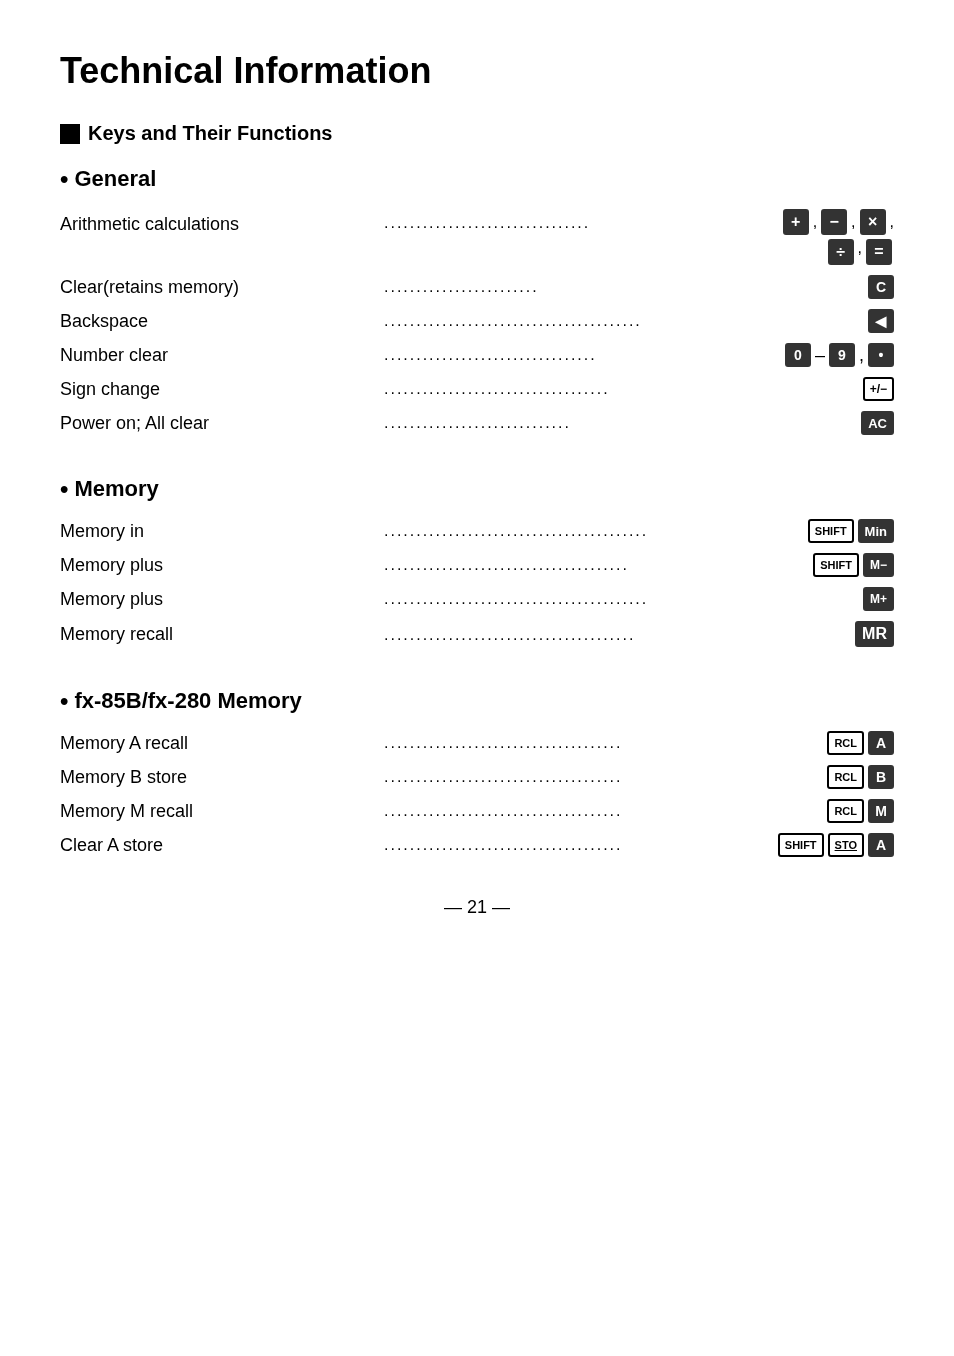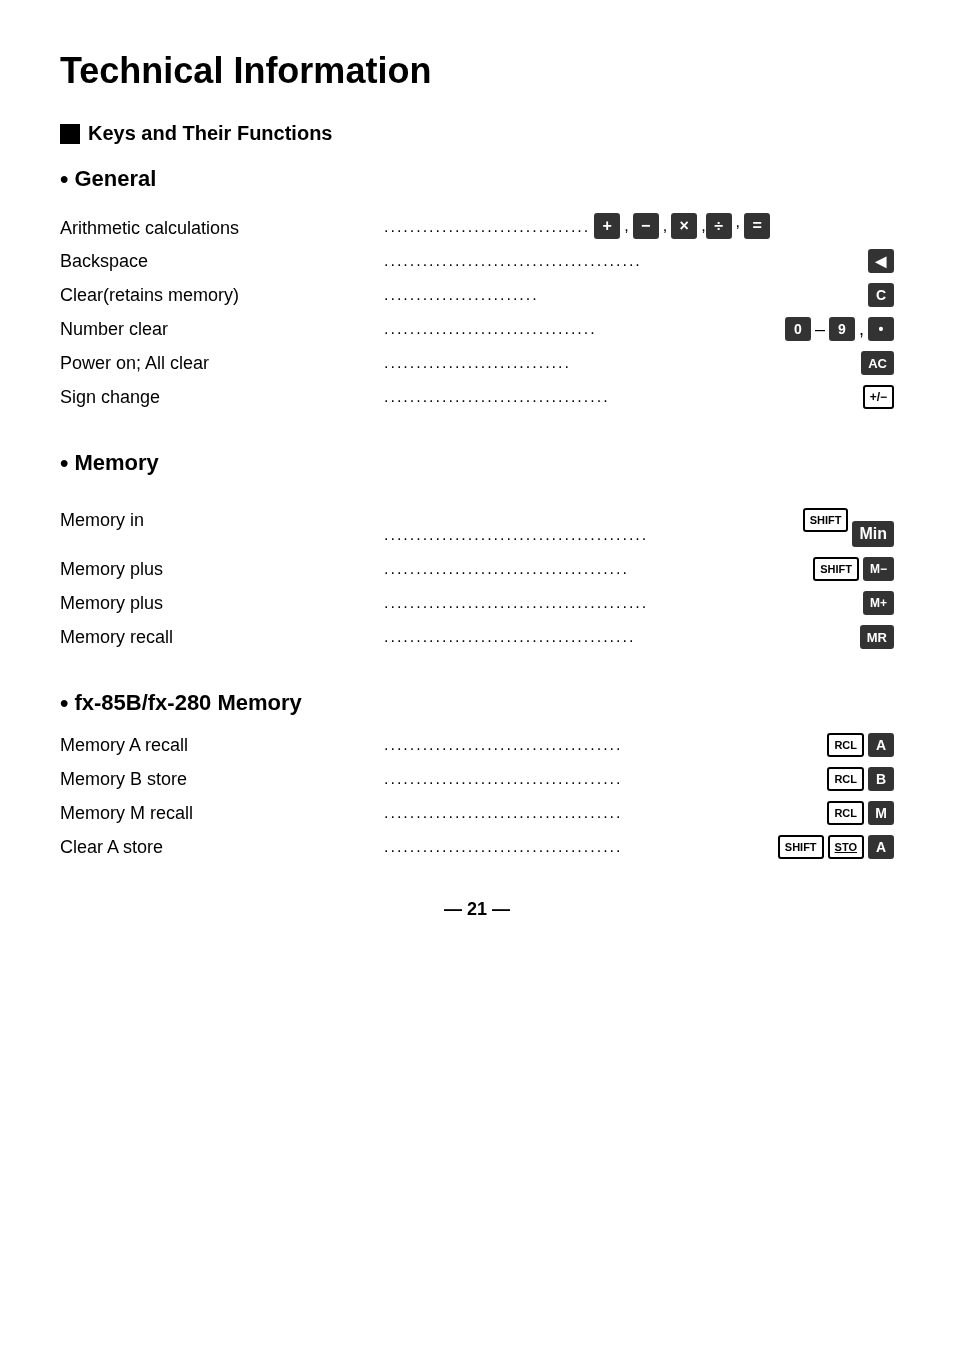--- a/index.html
+++ b/index.html
@@ -83,21 +83,20 @@
 
     .key-icon {
       font-size: 16px;
       font-weight: bold;
     }
 
     .page-number {
       text-align: center;
       font-size: 18px;
       margin-top: 40px;
-      font-weight: bold;
     }
 
     .section-keys-header {
       font-size: 20px;
       font-weight: 900;
       margin-bottom: 20px;
       display: flex;
       align-items: center;
     }
 
@@ -117,21 +116,21 @@
       letter-spacing: 2px;
       font-size: 16px;
       color: #000;
       align-self: flex-end;
       margin-bottom: 3px;
       padding: 0 4px;
     }
 
     .arithmetic-row {
       display: flex;
-      flex-direction: row;
+      flex-direction: column;
       margin-bottom: 10px;
     }
 
     .arithmetic-line1 {
       display: flex;
       align-items: flex-end;
     }
 
     .arithmetic-line2 {
       display: flex;
@@ -171,76 +170,76 @@
       </div>
     </div>
     <div class="arithmetic-line2">
       <span class="key key-dark key-icon">÷</span>
       <span>,</span>
       <span class="key key-dark key-icon">=</span>
     </div>
   </div>
 
   <div class="entry-row">
+    <span class="entry-label">Clear(retains memory)</span>
+    <span class="dots-fill">........................</span>
+    <div class="keys-group">
+      <span class="key key-dark">C</span>
+    </div>
+  </div>
+
+  <div class="entry-row">
     <span class="entry-label">Backspace</span>
     <span class="dots-fill">........................................</span>
     <div class="keys-group">
       <span class="key key-dark">◀</span>
-    </div>
-  </div>
-
-  <div class="entry-row">
-    <span class="entry-label">Clear(retains memory)</span>
-    <span class="dots-fill">........................</span>
-    <div class="keys-group">
-      <span class="key key-dark">C</span>
     </div>
   </div>
 
   <div class="entry-row">
     <span class="entry-label">Number clear</span>
     <span class="dots-fill">.................................</span>
     <div class="keys-group">
       <span class="key key-dark">0</span>
       <span>–</span>
       <span class="key key-dark">9</span>
       <span>,</span>
       <span class="key key-dark">•</span>
     </div>
   </div>
 
   <div class="entry-row">
+    <span class="entry-label">Sign change</span>
+    <span class="dots-fill">...................................</span>
+    <div class="keys-group">
+      <span class="key" style="font-size:12px;">+/−</span>
+    </div>
+  </div>
+
+  <div class="entry-row">
     <span class="entry-label">Power on; All clear</span>
     <span class="dots-fill">.............................</span>
     <div class="keys-group">
       <span class="key key-dark" style="font-size:13px;">AC</span>
-    </div>
-  </div>
-
-  <div class="entry-row">
-    <span class="entry-label">Sign change</span>
-    <span class="dots-fill">...................................</span>
-    <div class="keys-group">
-      <span class="key" style="font-size:12px;">+/−</span>
     </div>
   </div>
 </div>
 
 <div class="entries-section">
   <div class="subsection-header">
     <span class="bullet">•</span>
     <span>Memory</span>
   </div>
 
   <div class="entry-row">
     <span class="entry-label">Memory in</span>
     <span class="dots-fill">.........................................</span>
     <div class="keys-group">
       <span class="key" style="font-size:11px;">SHIFT</span>
-      <span class="key key-dark" style="font-size:16px;margin-top:28px;">Min</span>
+      <span class="key key-dark" style="font-size:13px;">Min</span>
     </div>
   </div>
 
   <div class="entry-row">
     <span class="entry-label">Memory plus</span>
     <span class="dots-fill">......................................</span>
     <div class="keys-group">
       <span class="key" style="font-size:11px;">SHIFT</span>
       <span class="key key-dark" style="font-size:12px;">M−</span>
     </div>
@@ -251,21 +250,21 @@
     <span class="dots-fill">.........................................</span>
     <div class="keys-group">
       <span class="key key-dark" style="font-size:12px;">M+</span>
     </div>
   </div>
 
   <div class="entry-row">
     <span class="entry-label">Memory recall</span>
     <span class="dots-fill">.......................................</span>
     <div class="keys-group">
-      <span class="key key-dark" style="font-size:13px;">MR</span>
+      <span class="key key-dark" style="font-size:16px;">MR</span>
     </div>
   </div>
 </div>
 
 <div class="entries-section">
   <div class="subsection-header">
     <span class="bullet">•</span>
     <span>fx-85B/fx-280 Memory</span>
   </div>
 

